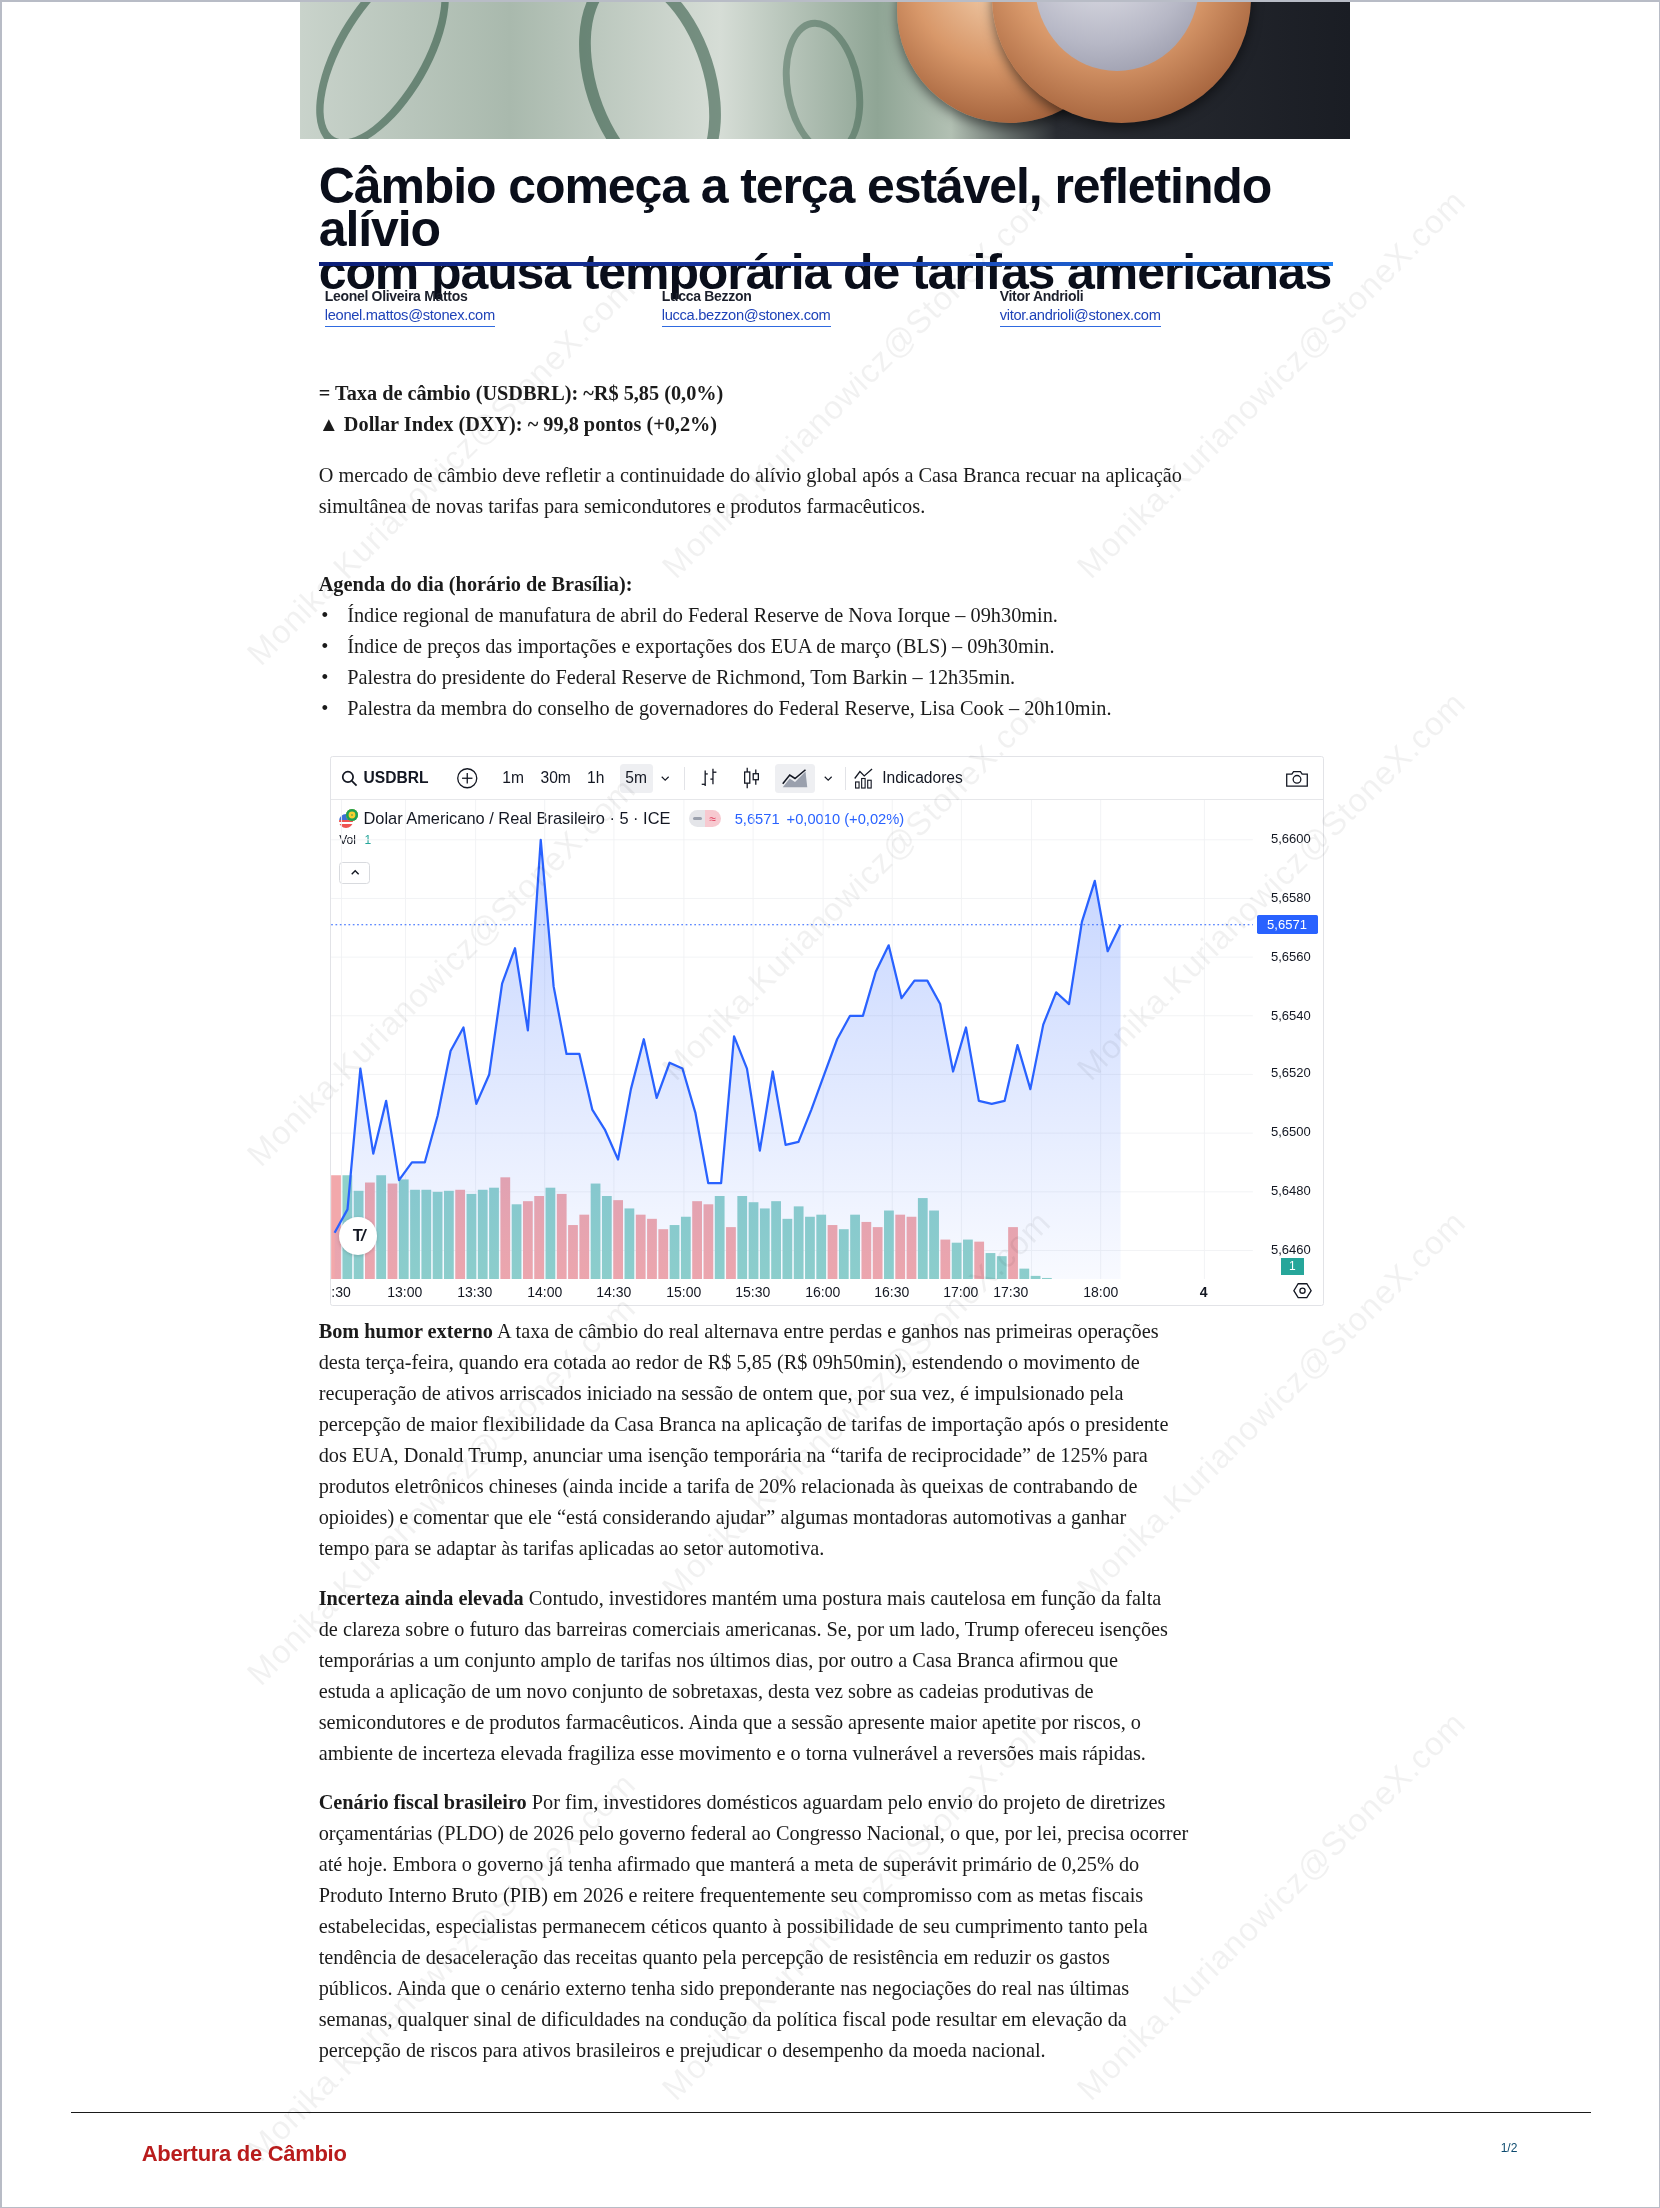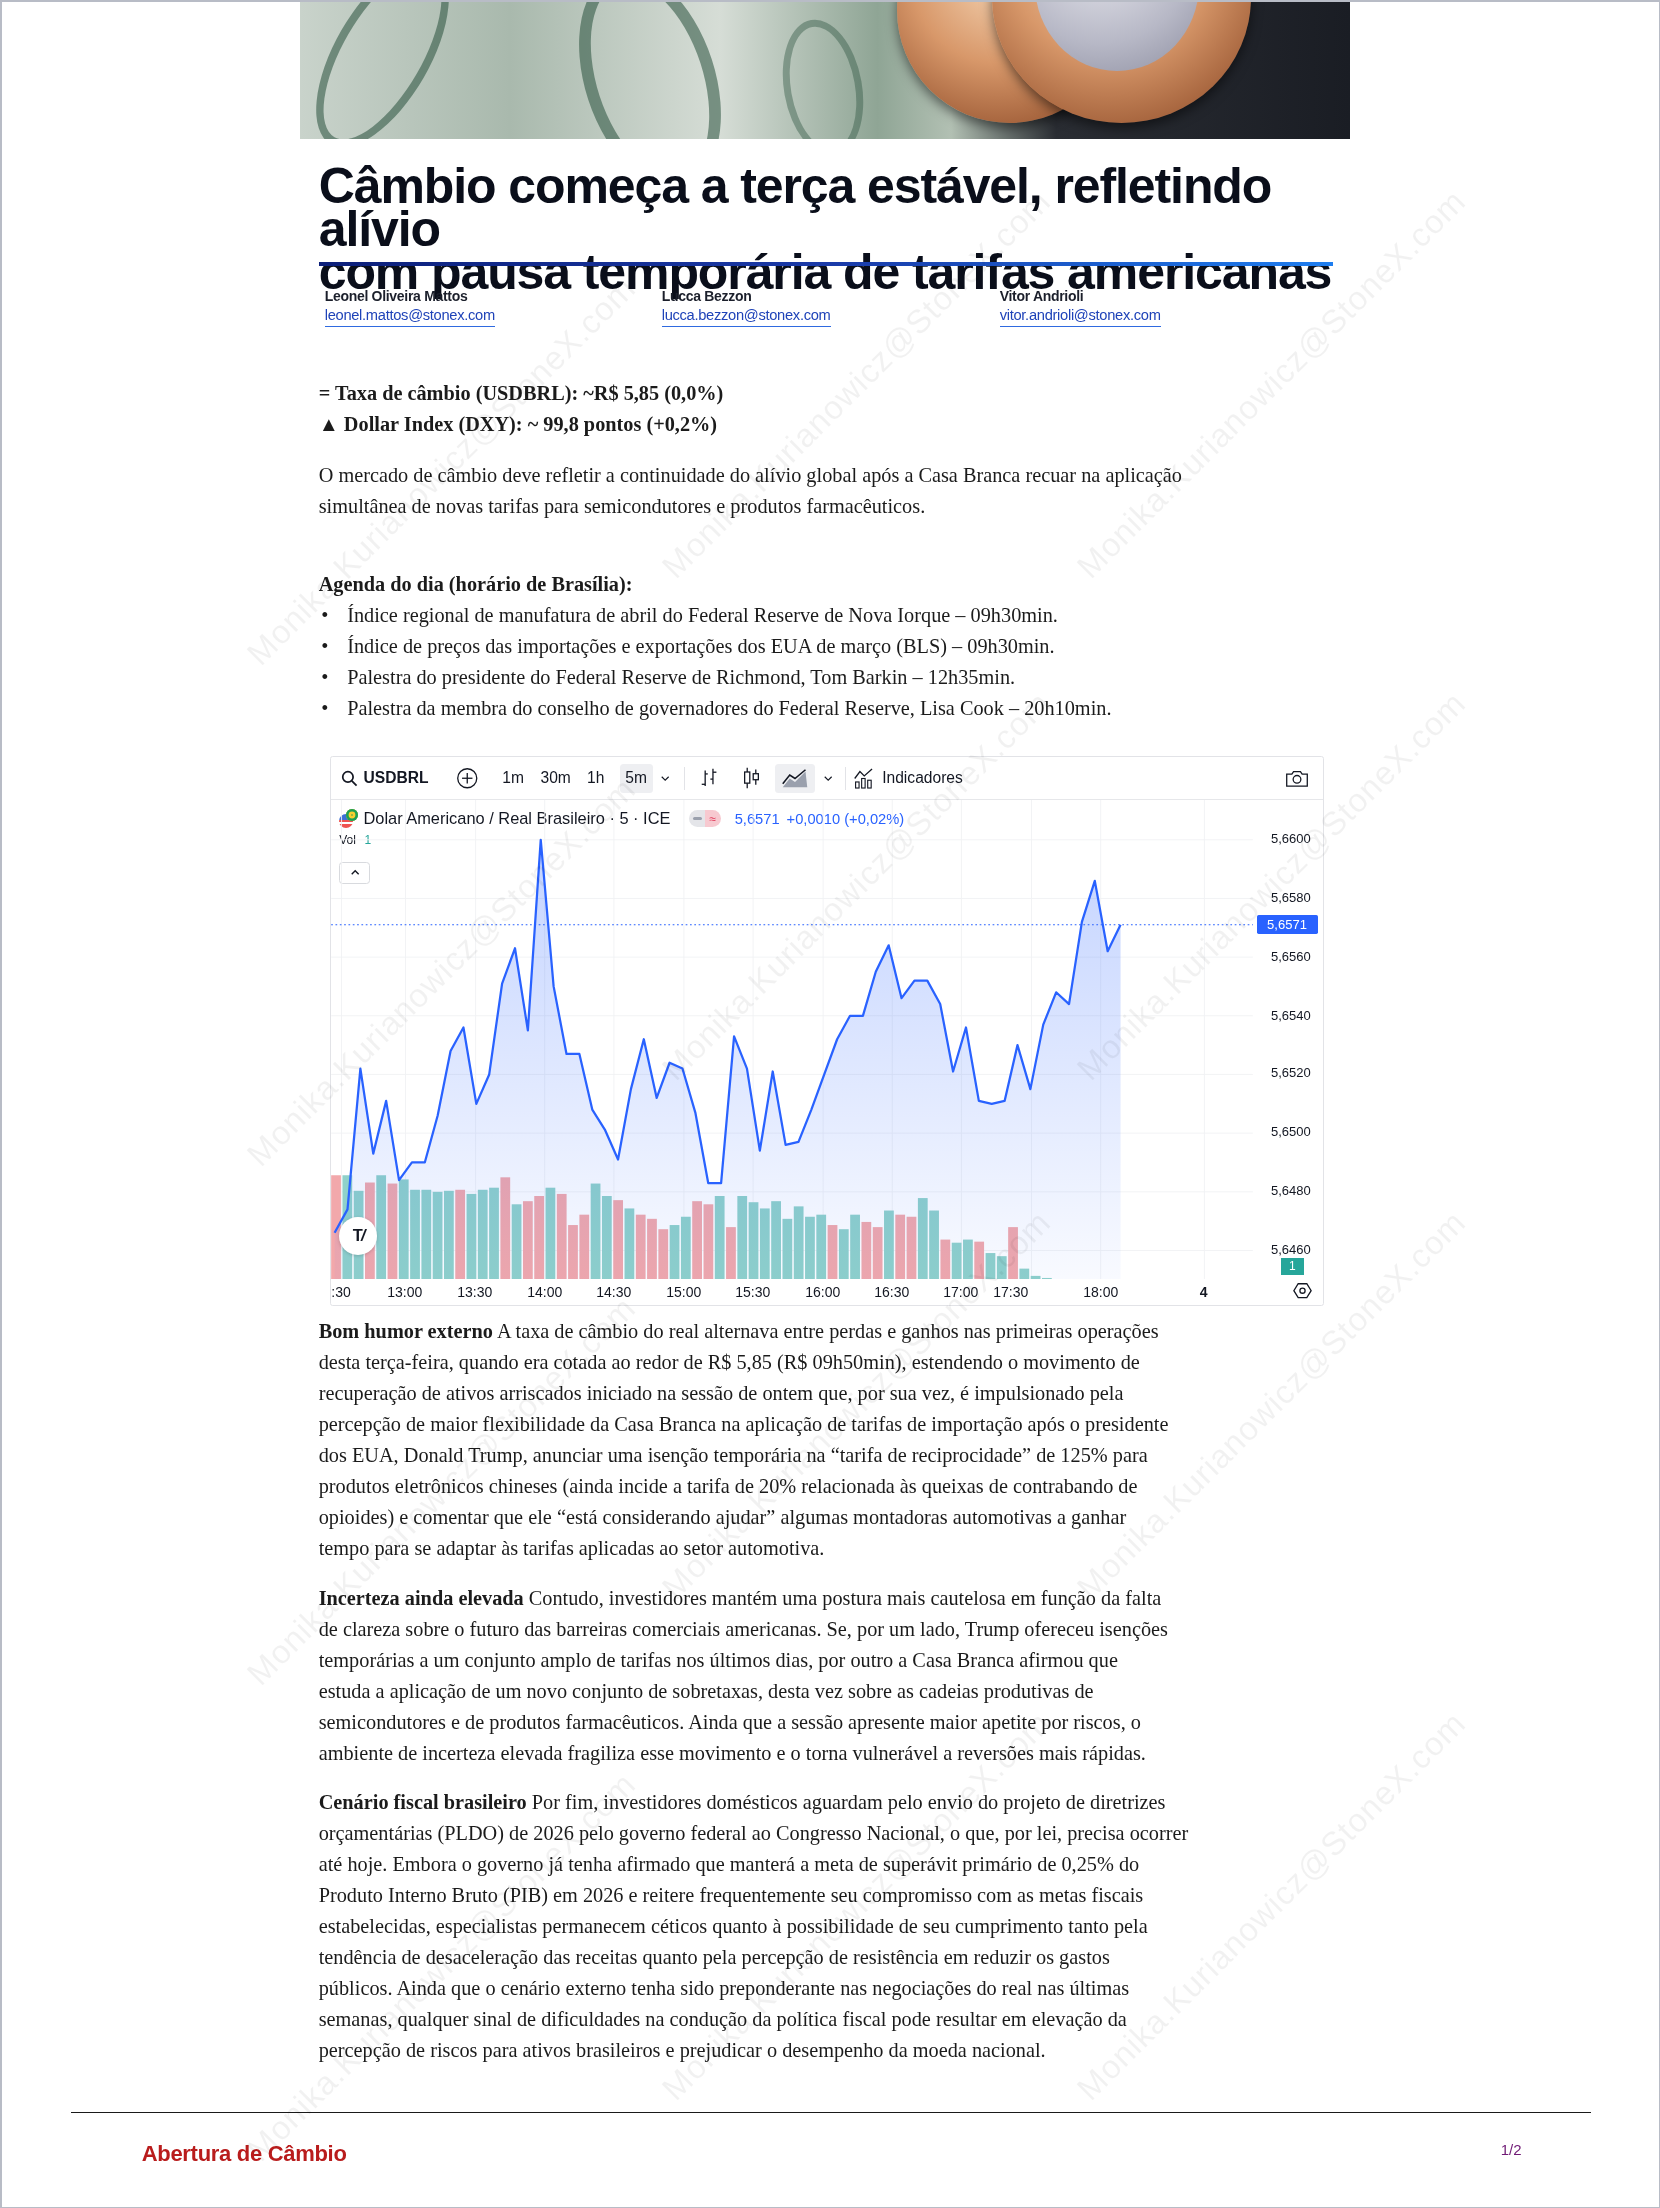--- a/index.html
+++ b/index.html
@@ -79,21 +79,21 @@
   }
   .vol-tag {
     position: absolute; right: 19px; width: 22.5px; height: 17.3px; background: #26a69a; color: #fff;
     font-size: 12px; display: flex; align-items: center; justify-content: center;
   }
   .time-axis { position: absolute; left: 0; right: 0; bottom: 0; height: 26px; }
   .time-label { position: absolute; top: 5.2px; font-size: 14px; color: #131722; transform: translateX(-50%); }
 
   .footer-rule { position: absolute; left: 69px; top: 2110px; width: 1520px; height: 1.7px; background: #1a1a1a; }
   .footer-title { position: absolute; left: 140px; top: 2139px; font-family: "Liberation Sans", sans-serif; font-size: 22px; font-weight: 700; color: #b91c1c; letter-spacing: -0.3px; }
-  .footer-page { position: absolute; left: 1499px; top: 2139px; font-family: "Liberation Sans", sans-serif; font-size: 15px; color: #701a75; }
+  .footer-page { position: absolute; left: 1499px; top: 2139px; font-family: "Liberation Sans", sans-serif; font-size: 12px; color: #0c4a6e; }
 </style>
 </head>
 <body>
 
 <div class="page">
 
   <div class="hero">
     <div class="hero-note-swirl" style="left:285px; top:-35px; width:130px; height:225px; transform:rotate(-18deg);"></div>
     <div class="hero-note-swirl" style="left:35px; top:-52px; width:95px; height:208px; transform:rotate(30deg); border-width:8.6px;"></div>
     <div class="hero-note-swirl" style="left:484px; top:17.3px; width:78px; height:138px; transform:rotate(-10deg); border-width:7px; border-color:rgba(40,80,60,0.4);"></div>

